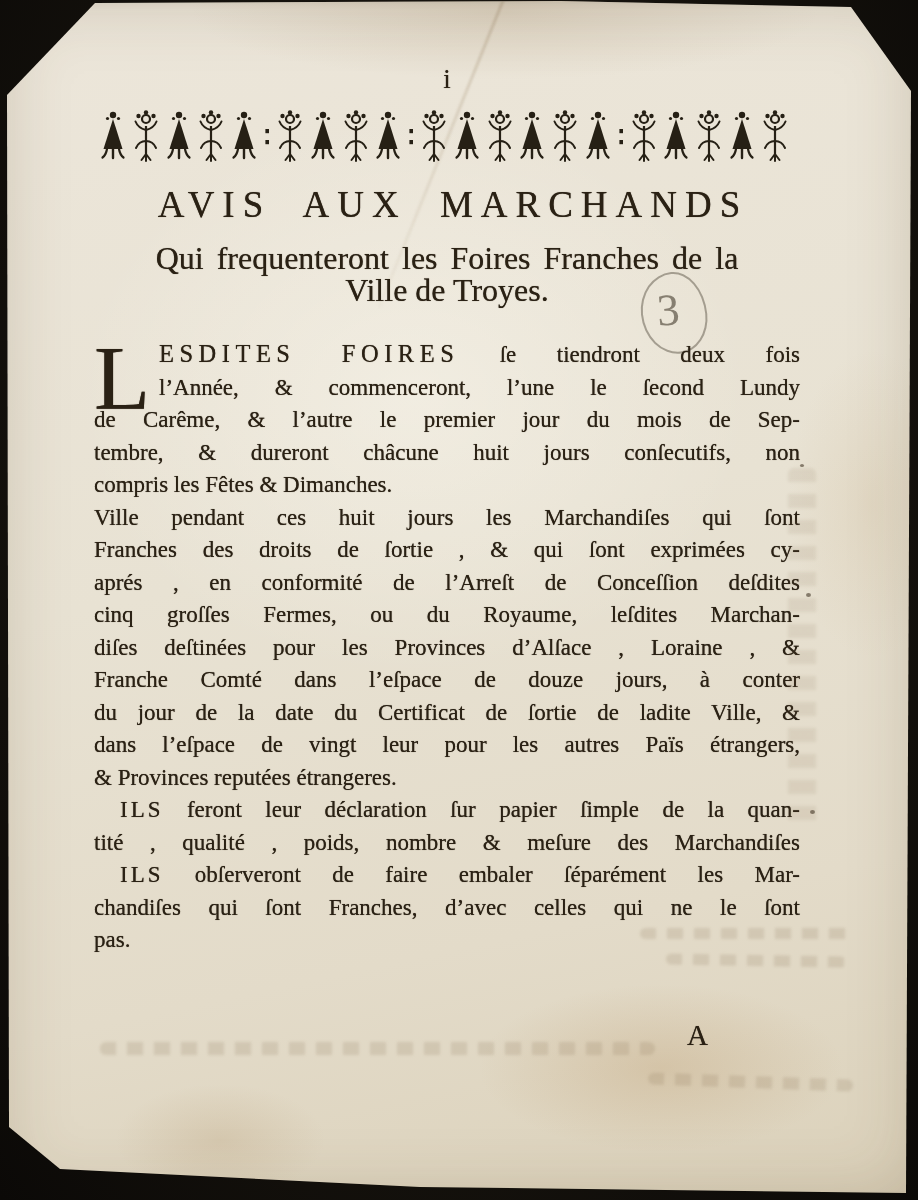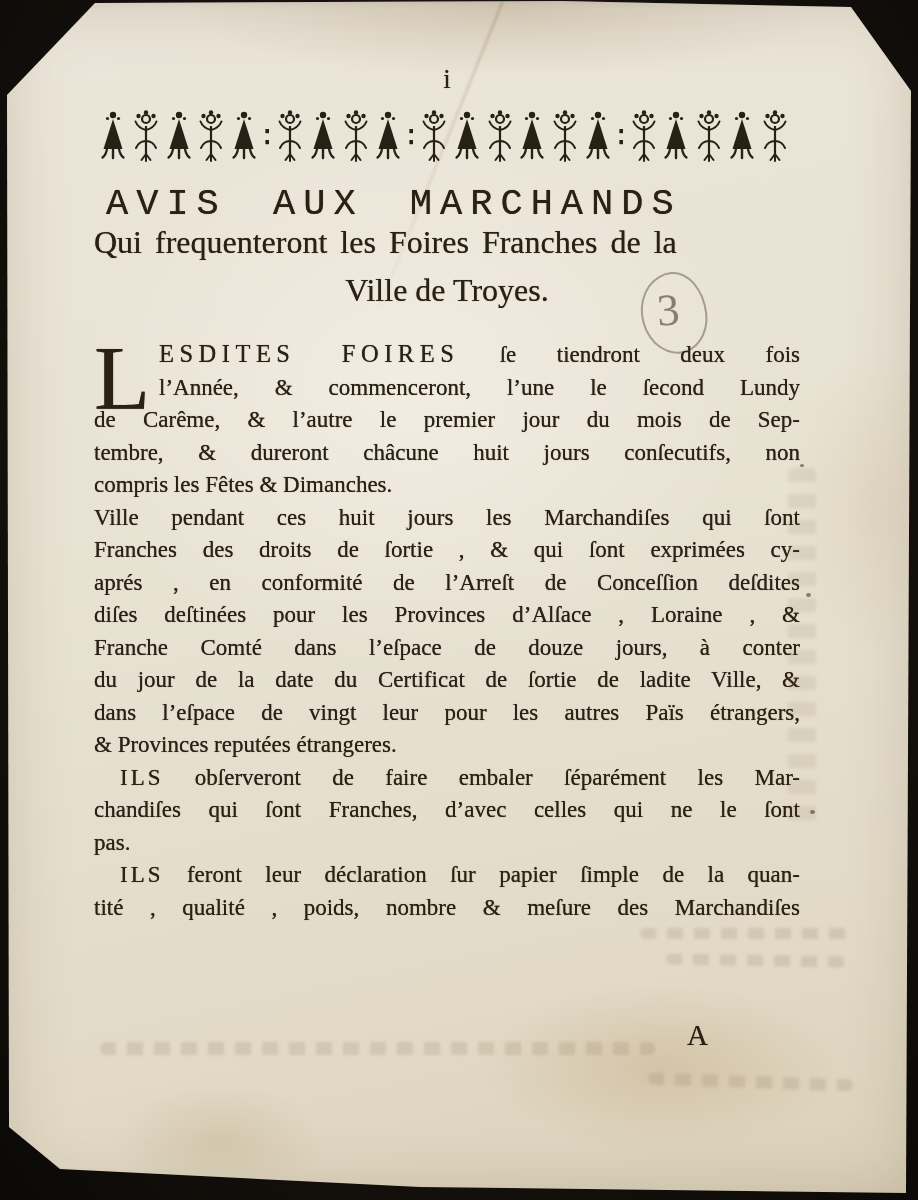--- a/index.html
+++ b/index.html
@@ -28,23 +28,23 @@
     background:linear-gradient(to bottom, rgba(150,128,96,.32), rgba(150,128,96,.04));
     transform:rotate(22deg); transform-origin:50% 0; filter:blur(1.3px);
   }
   .ink { color:#2a2114; text-shadow:0 0 .7px rgba(42,33,20,.85); }
   .folio { position:absolute; left:94px; top:64px; width:706px; text-align:center; font-size:27px; }
   .ornaments {
     position:absolute; left:98px; top:110px; width:692px; height:56px;
     display:flex; align-items:flex-start; justify-content:space-between;
   }
   .motif { display:block; }
-  .title { position:absolute; left:106px; top:183px; width:706px; 
-           font-size:37px; letter-spacing:8px; word-spacing:16px; white-space:nowrap;font-family:Liberation Mono, monospace; }
-  .subtitle1 { position:absolute; left:94px; top:224px; width:706px; 
+  .title { position:absolute; left:100px; top:183px; width:706px; text-align:center;
+           font-size:37px; letter-spacing:8px; word-spacing:16px; white-space:nowrap; }
+  .subtitle1 { position:absolute; left:94px; top:240px; width:706px; text-align:center;
                font-size:32px; word-spacing:5px; white-space:nowrap; }
   .subtitle2 { position:absolute; left:94px; top:272px; width:706px; text-align:center; font-size:32px; }
   .annotation { position:absolute; left:641px; top:272px; width:66px; height:82px; }
   .annotation .ring { position:absolute; inset:0; border:2.5px solid rgba(100,92,78,.52);
     border-radius:52% 48% 46% 54% / 48% 55% 45% 52%; transform:rotate(-6deg); }
   .annotation .num { position:absolute; left:16px; top:12px; font-size:45px;
     color:rgba(96,88,74,.72); transform:rotate(-4deg); }
   .body { position:absolute; left:94px; top:338px; width:706px; font-size:23px; line-height:32.5px; }
   .para { margin:0; }
   .bline { min-height:32.5px; }
@@ -194,34 +194,35 @@
           <div class="bline full"><span class="lead-caps-xl">ESDITES FOIRES</span> ſe tiendront deux fois</div>
           <div class="bline full">l’Année, &amp; commenceront, l’une le ſecond Lundy</div>
           <div class="bline full">de Carême, &amp; l’autre le premier jour du mois de Sep-</div>
           <div class="bline full">tembre, &amp; dureront châcune huit jours conſecutifs, non</div>
           <div class="bline short">compris les Fêtes &amp; Dimanches.</div>
         </div>
         <div class="para">
           <div class="bline full">Ville pendant ces huit jours les Marchandiſes qui ſont</div>
           <div class="bline full">Franches des droits de ſortie , &amp; qui ſont exprimées cy-</div>
           <div class="bline full">aprés , en conformité de l’Arreſt de Conceſſion deſdites</div>
+          <div class="bline full">cinq groſſes Fermes, ou du Royaume, leſdites Marchan-</div>
           <div class="bline full">diſes deſtinées pour les Provinces d’Alſace , Loraine , &amp;</div>
           <div class="bline full">Franche Comté dans l’eſpace de douze jours, à conter</div>
           <div class="bline full">du jour de la date du Certificat de ſortie de ladite Ville, &amp;</div>
           <div class="bline full">dans l’eſpace de vingt leur pour les autres Païs étrangers,</div>
           <div class="bline short">&amp; Provinces reputées étrangeres.</div>
         </div>
         <div class="para">
+          <div class="bline full indent"><span class="lead-caps">ILS</span> feront leur déclaration ſur papier ſimple de la quan-</div>
+          <div class="bline full">tité , qualité , poids, nombre &amp; meſure des Marchandiſes</div>
+        </div>
+        <div class="para">
           <div class="bline full indent"><span class="lead-caps">ILS</span> obſerveront de faire embaler ſéparément les Mar-</div>
           <div class="bline full">chandiſes qui ſont Franches, d’avec celles qui ne le ſont</div>
           <div class="bline short">pas.</div>
-        </div>
-        <div class="para">
-          <div class="bline full indent"><span class="lead-caps">ILS</span> feront leur déclaration ſur papier ſimple de la quan-</div>
-          <div class="bline full">tité , qualité , poids, nombre &amp; meſure des Marchandiſes</div>
         </div>
       </div>
 
     <div class="signature ink">A</div>
 
     <div class="bleed h" id="bleed1"></div>
     <div class="bleed h" id="bleed2"></div>
     <div class="bleed v" id="bleed3"></div>
     <div class="bleed h" id="bleed4"></div>
     <div class="bleed h" id="bleed5"></div>

